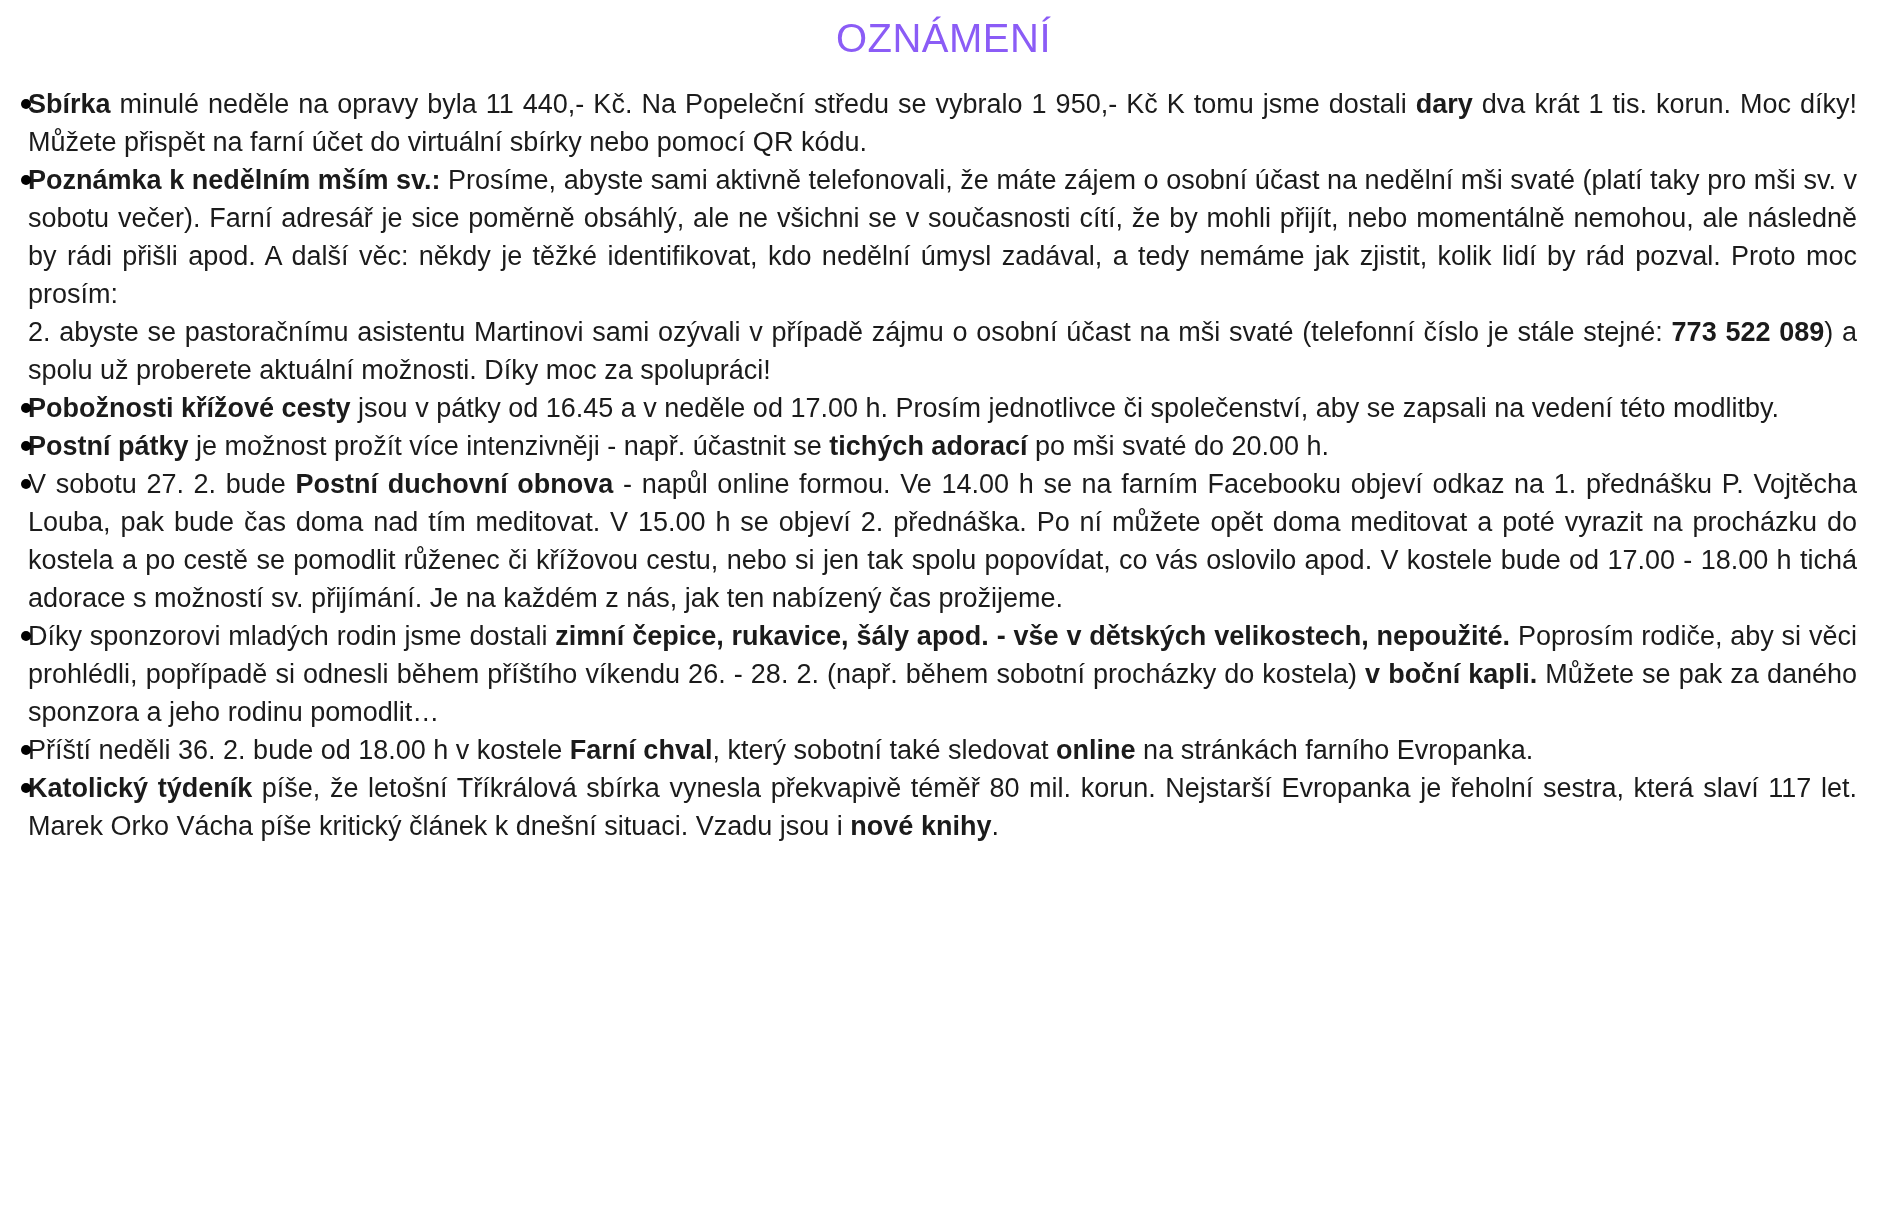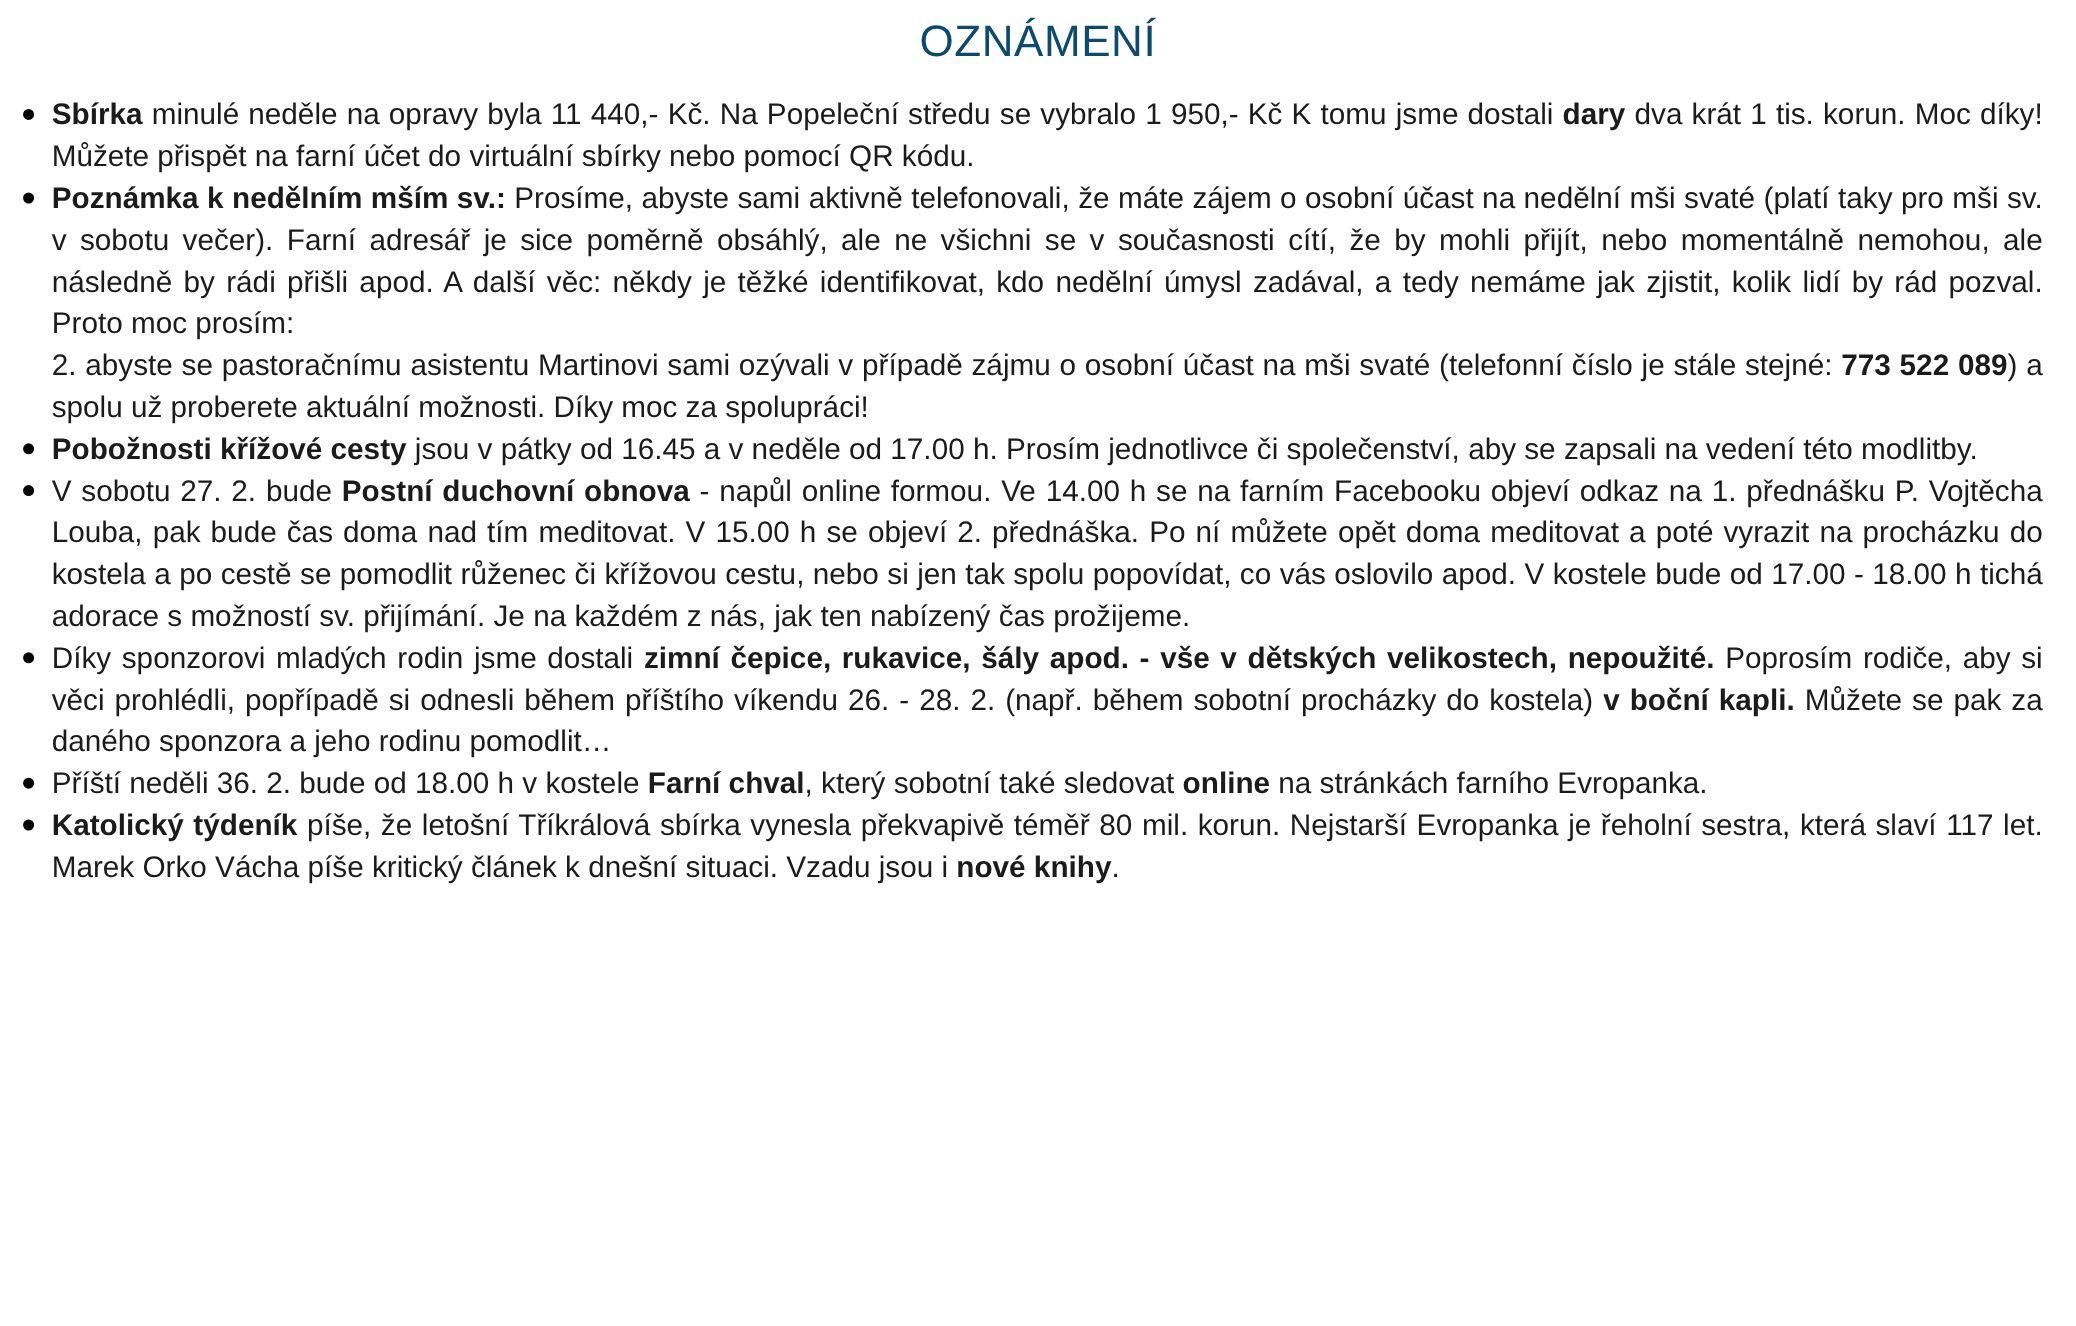--- a/index.html
+++ b/index.html
@@ -14,31 +14,31 @@
     color: #1b1b1b;
     overflow: hidden;
   }
   .page {
     padding: 8px 30px 0 0;
   }
   h1.title {
     text-align: center;
     font-size: 40px;
     font-weight: 400;
-    color: #0c4a6e;
+    color: #8b5cf6;
     margin: 8px 0 24px 30px;
     letter-spacing: 0.5px;
   }
   .doc {
     font-size: 27px;
     line-height: 38px;
   }
   .block {
     position: relative;
-    padding-left: 47px;
+    padding-left: 28px;
     text-align: justify;
     margin: 0;
   }
   .dot {
     position: absolute;
     left: 21px;
     top: 14px;
     width: 10px;
     height: 10px;
     background: #000000;
@@ -57,20 +57,21 @@
 
     <p class="block"><span class="dot"></span><span class="b">Sbírka</span><span> minulé neděle na opravy byla 11 440,- Kč. Na Popeleční středu se vybralo 1 950,- Kč K tomu jsme dostali </span><span class="b">dary</span><span> dva krát 1 tis. korun. Moc díky! Můžete přispět na farní účet do virtuální sbírky nebo pomocí QR kódu.</span></p>
 
     <p class="block"><span class="dot"></span><span class="b">Poznámka k nedělním mším sv.:</span><span> Prosíme, abyste sami </span><span class="u">aktivně telefonovali</span><span>, že máte zájem o osobní účast na nedělní mši svaté (platí taky pro mši sv. v sobotu večer). Farní adresář je sice poměrně obsáhlý, ale ne všichni se v současnosti cítí, že by mohli přijít, nebo momentálně nemohou, ale následně by rádi přišli apod. A další věc: někdy je těžké identifikovat, kdo nedělní úmysl zadával, a tedy nemáme jak zjistit, kolik lidí by rád pozval. Proto moc prosím:</span></p>
 
 
     <p class="block"><span>2. abyste se pastoračnímu asistentu Martinovi sami ozývali v případě zájmu o osobní účast na mši svaté (telefonní číslo je stále stejné: </span><span class="b">773 522 089</span><span>) a spolu už proberete aktuální možnosti. Díky moc za spolupráci!</span></p>
 
     <p class="block"><span class="dot"></span><span class="b">Pobožnosti křížové cesty</span><span> jsou v pátky od 16.45 a v neděle od 17.00 h. Prosím jednotlivce či společenství, aby se zapsali na vedení této modlitby.</span></p>
 
+    <p class="block"><span class="dot"></span><span class="b">Postní pátky</span><span> je možnost prožít více intenzivněji - např. účastnit se </span><span class="b">tichých adorací</span><span> po mši svaté do 20.00 h.</span></p>
 
     <p class="block"><span class="dot"></span><span>V sobotu 27. 2. bude </span><span class="b">Postní duchovní obnova</span><span> - napůl online formou. Ve </span><span class="u">14.00 h</span><span> se na farním Facebooku objeví odkaz na 1. přednášku P. Vojtěcha Louba, pak bude čas doma nad tím meditovat. V 15.00 h se objeví 2. přednáška. Po ní můžete opět doma meditovat a poté vyrazit na procházku do kostela a po cestě se pomodlit růženec či křížovou cestu, nebo si jen tak spolu popovídat, co vás oslovilo apod. V kostele bude od 17.00 - 18.00 h tichá adorace s možností sv. přijímání. Je na každém z nás, jak ten nabízený čas prožijeme.</span></p>
 
     <p class="block"><span class="dot"></span><span>Díky sponzorovi mladých rodin jsme dostali </span><span class="b">zimní čepice, rukavice, šály apod. - vše v dětských velikostech, nepoužité.</span><span> Poprosím rodiče, aby si věci prohlédli, popřípadě si odnesli během příštího víkendu 26. - 28. 2. (např. během sobotní procházky do kostela) </span><span class="b">v boční kapli.</span><span> Můžete se pak za daného sponzora a jeho rodinu pomodlit…</span></p>
 
     <p class="block"><span class="dot"></span><span>Příští neděli 36. 2. bude od 18.00 h v kostele </span><span class="b">Farní chval</span><span>, který sobotní také sledovat </span><span class="b">online</span><span> na stránkách farního Evropanka.</span></p>
 
     <p class="block"><span class="dot"></span><span class="b">Katolický týdeník</span><span> píše, že letošní Tříkrálová sbírka vynesla překvapivě téměř 80 mil. korun. Nejstarší Evropanka je řeholní sestra, která slaví 117 let. Marek Orko Vácha píše kritický článek k dnešní situaci. Vzadu jsou i </span><span class="b">nové knihy</span><span>.</span></p>
 
 

